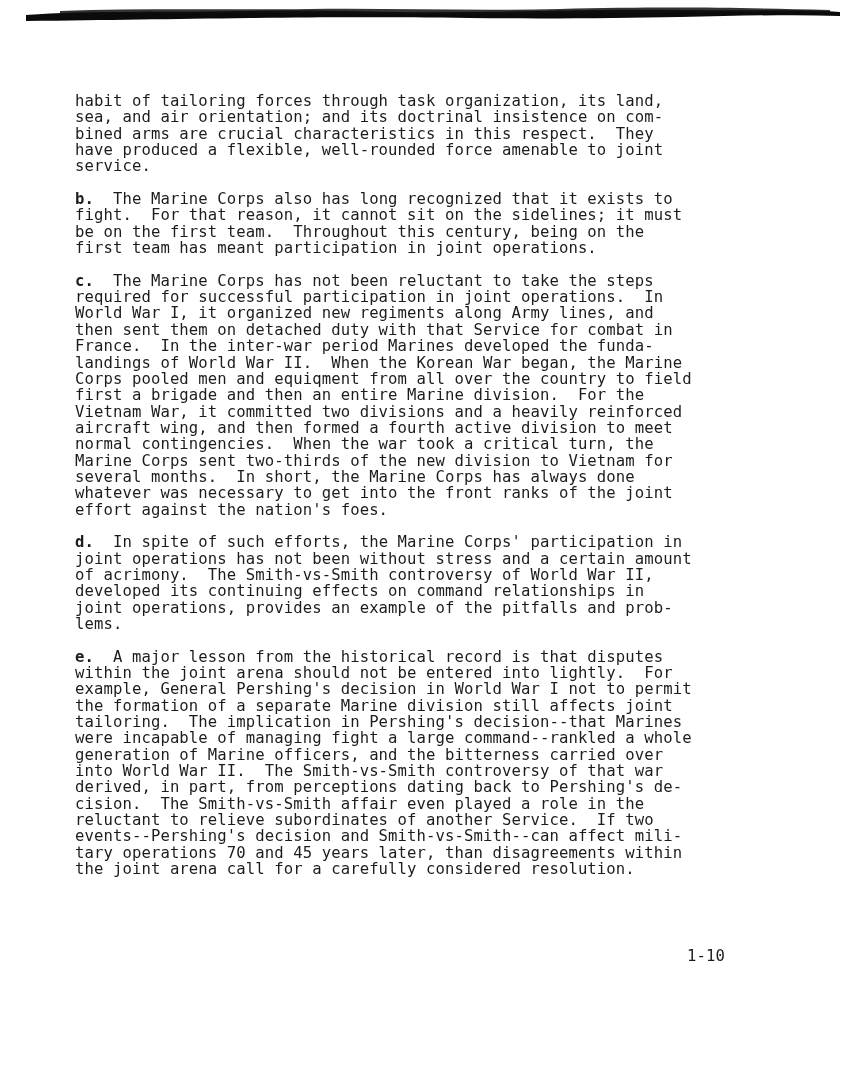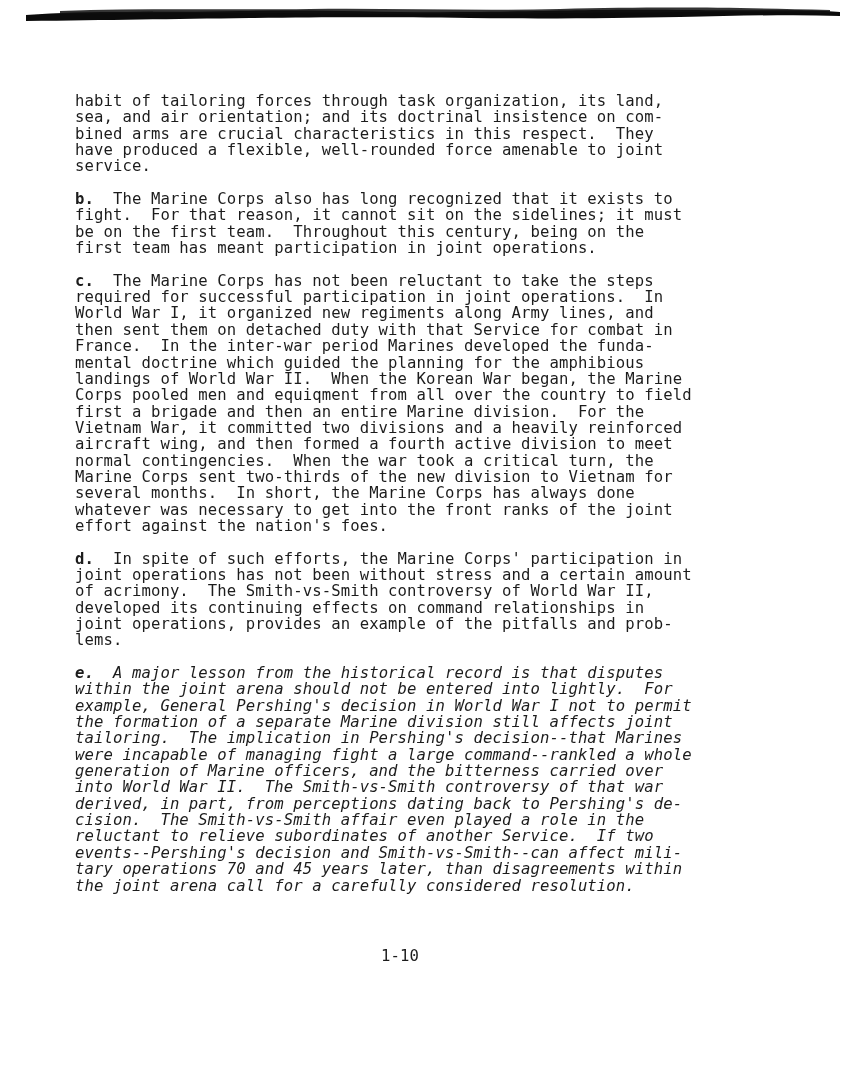--- a/index.html
+++ b/index.html
@@ -28,37 +28,36 @@
     position: absolute;
     top: 93px;
     left: 75px;
     width: 700px;
   }
   .para {
     margin: 0 0 16.35px 0;
   }
   .para:last-child {
     margin-bottom: 10px;
-    font-style: italic;
   }
   .line {
     white-space: pre;
     font-size: 15.6px;
     line-height: 16.35px;
     letter-spacing: 0.1px;
   }
   .lbl {
     font-weight: bold;
   }
   .footer {
     position: absolute;
     top: 948px;
     left: 75px;
     width: 650px;
-    text-align: center;
+    text-align: right;
     font-size: 15.6px;
     line-height: 16.35px;
     letter-spacing: 0.1px;
   }
 </style>
 </head>
 <body>
 
 <div class="sheet">
 
@@ -89,21 +88,20 @@
         <div class="line">fight.  For that reason, it cannot sit on the sidelines; it must</div>
         <div class="line">be on the first team.  Throughout this century, being on the</div>
         <div class="line">first team has meant participation in joint operations.</div>
       </div>
       <div class="para">
         <div class="line"><span class="lbl">c.</span>  The Marine Corps has not been reluctant to take the steps</div>
         <div class="line">required for successful participation in joint operations.  In</div>
         <div class="line">World War I, it organized new regiments along Army lines, and</div>
         <div class="line">then sent them on detached duty with that Service for combat in</div>
         <div class="line">France.  In the inter-war period Marines developed the funda-</div>
-        <div class="line">mental doctrine which guided the planning for the amphibious</div>
         <div class="line">landings of World War II.  When the Korean War began, the Marine</div>
         <div class="line">Corps pooled men and equiqment from all over the country to field</div>
         <div class="line">first a brigade and then an entire Marine division.  For the</div>
         <div class="line">Vietnam War, it committed two divisions and a heavily reinforced</div>
         <div class="line">aircraft wing, and then formed a fourth active division to meet</div>
         <div class="line">normal contingencies.  When the war took a critical turn, the</div>
         <div class="line">Marine Corps sent two-thirds of the new division to Vietnam for</div>
         <div class="line">several months.  In short, the Marine Corps has always done</div>
         <div class="line">whatever was necessary to get into the front ranks of the joint</div>
         <div class="line">effort against the nation's foes.</div>

